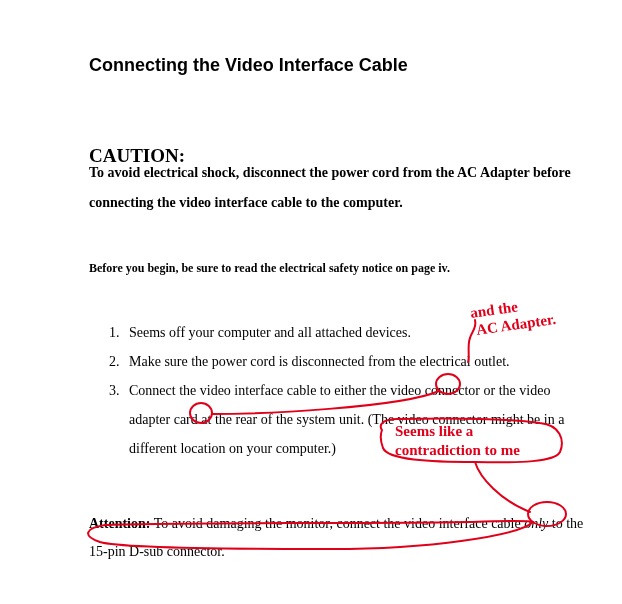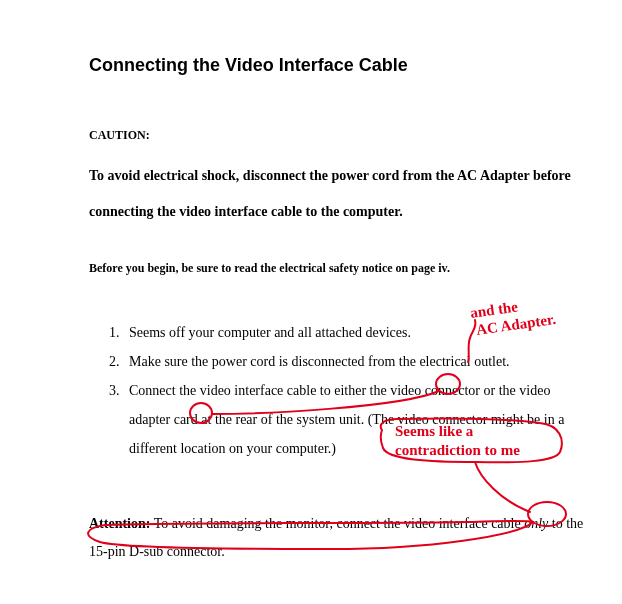--- a/index.html
+++ b/index.html
@@ -22,32 +22,32 @@
     position: absolute;
     left: 89px;
     top: 55px;
     font-family: Arial, Helvetica, sans-serif;
     font-weight: bold;
     font-size: 18px;
   }
   .caution-label {
     position: absolute;
     left: 89px;
-    top: 128px;
+    top: 145px;
     font-weight: bold;
-    font-size: 12px;
+    font-size: 19px;
   }
   .caution-body {
     position: absolute;
     left: 89px;
     top: 158px;
     width: 490px;
     font-weight: bold;
     font-size: 14px;
-    line-height: 36px;
+    line-height: 30px;
   }
   .before-begin {
     position: absolute;
     left: 89px;
     top: 261px;
     width: 490px;
     font-weight: bold;
     font-size: 12px;
   }
   .ol {

